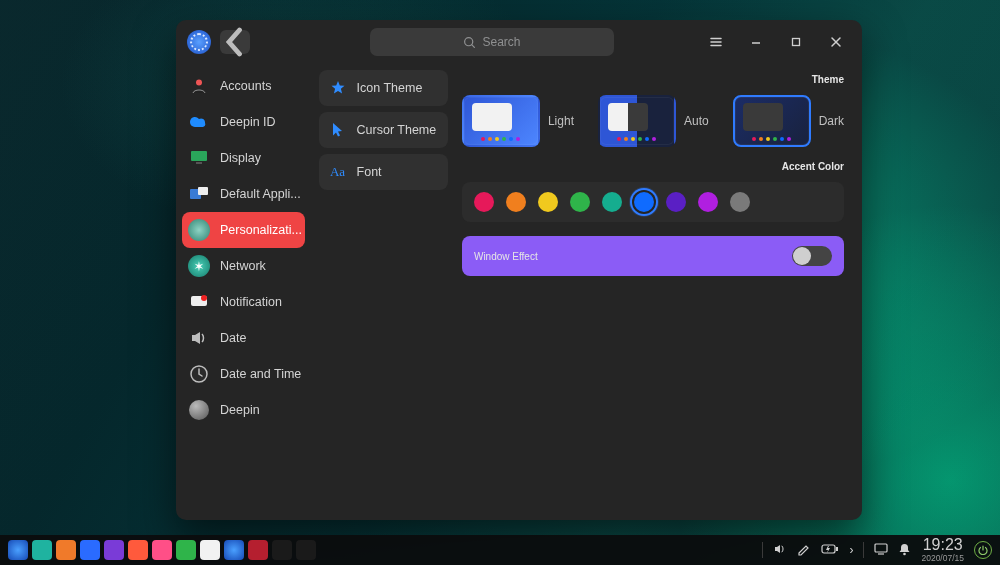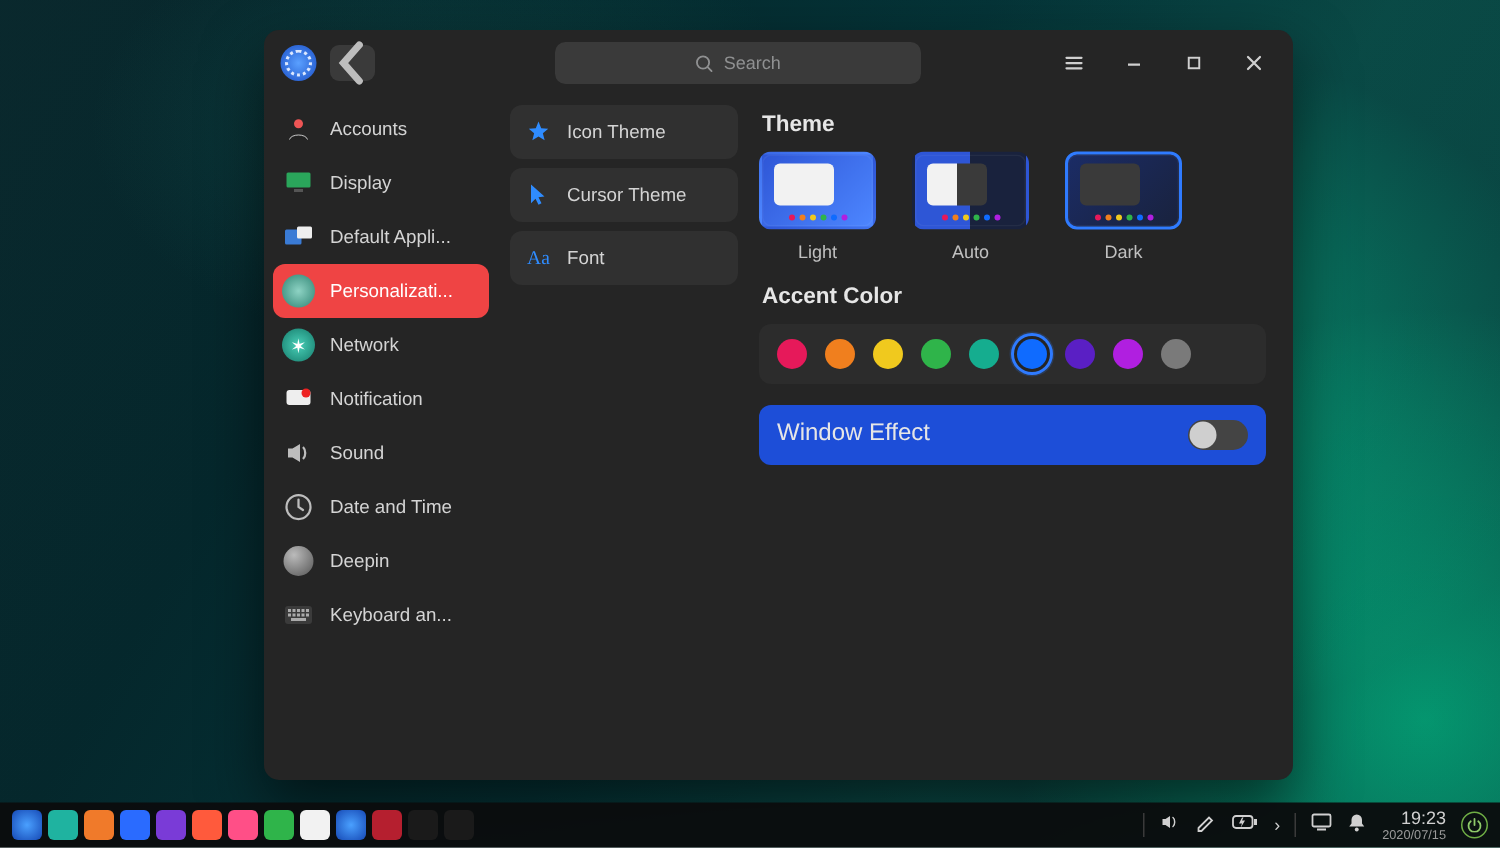--- a/index.html
+++ b/index.html
@@ -34,49 +34,49 @@
   .sbi { display:flex; align-items:center; gap:10px; height:36px; padding:0 6px; border-radius:8px; font-size:12.5px; color:#d4d4d4; cursor:pointer; white-space:nowrap; overflow:hidden; text-overflow:ellipsis;}
   .sbi.selected { background:#ef4444; color:#fff;}
   .sbi .ic { width:22px; height:22px; flex:0 0 22px; display:flex; align-items:center; justify-content:center; border-radius:5px; font-size:13px;}
   
   .subcol { width:168px; padding:6px 8px; display:flex; flex-direction:column; gap:6px;}
   .subi { display:flex; align-items:center; gap:10px; height:36px; padding:0 10px; border-radius:8px; background:#303030; font-size:12.5px; color:#d4d4d4; cursor:pointer;}
   .subi.selected { background:#0f6bff; color:#fff;}
   .subi .ic{ width:18px;height:18px; flex:0 0 18px; display:flex;align-items:center;justify-content:center;}
   
   .content { flex:1; padding:6px 18px 10px 6px; color:#e6e6e6;}
-  .content h3 { font-size:15px; font-weight:700; margin:4px 0 10px 2px;}
+  .content h3 { font-size:10px; font-weight:700; margin:4px 0 10px 2px;text-align:right;}
   .themes { display:flex; gap:24px; margin-bottom:14px;}
-  .themecard { display:flex; flex-direction:column; align-items:center; gap:8px; cursor:pointer;}
+  .themecard { display:flex; align-items:center; gap:8px; cursor:pointer;}
   .thumb { width:78px; height:52px; border-radius:8px; background:#1e1e1e; position:relative; overflow:hidden; border:2px solid transparent; box-shadow:inset 0 0 0 1px rgba(255,255,255,0.05);}
   .themecard.sel .thumb { border-color:#2f7bff;}
   .thumb .thumbwin{ position:absolute; left:8px; top:6px; width:40px; height:28px; border-radius:4px;}
   .thumb.light .thumbwin{ background:#f2f2f2;}
   .thumb.light{ background: linear-gradient(135deg,#2e56d6,#4d86ff);}
   .thumb.dark .thumbwin{ background:#3a3a3a;}
   .thumb.dark{ background: linear-gradient(135deg,#1b2c66,#19223d);}
   .thumb.auto{ background: linear-gradient(90deg,#2e56d6 50%,#19223d 50%);}
   .thumb.auto .thumbwin{ background:linear-gradient(90deg,#f2f2f2 50%,#3a3a3a 50%);}
   .thumb .dotsrow{ position:absolute; bottom:4px; left:0; right:0; display:flex; justify-content:center; gap:3px;}
   .thumb .dotsrow span{ width:4px;height:4px;border-radius:50%;}
   .themecard .lbl { font-size:12px; color:#c0c0c0;}
   .colors { display:flex; gap:12px; padding:10px 12px; background:#2c2c2c; border-radius:8px; margin-bottom:14px;}
   .swatch { width:20px;height:20px;border-radius:50%; cursor:pointer; position:relative;}
   .swatch.sel{ box-shadow:0 0 0 2px #252525,0 0 0 4px #2f7bff, 0 0 0 5px rgba(47,123,255,0.2);}
-  .wineffect { display:flex; justify-content:space-between; background:#1d4ed8; border-radius:8px; padding:10px 12px; font-size:16px;}
+  .wineffect { display:flex; align-items:center; justify-content:space-between; background:#8b5cf6; border-radius:8px; padding:10px 12px; font-size:10px;}
   .toggle { width:40px; height:20px; border-radius:10px; background:#444; position:relative; cursor:pointer;}
   .toggle .knob{ position:absolute; width:18px;height:18px;border-radius:50%; background:#cfcfcf; top:1px; left:1px;}
   
   .taskbar { position:absolute; left:0; right:0; bottom:0; height:30px; background:rgba(10,12,14,0.96); display:flex; align-items:center; padding:0 8px; color:#d0d0d0;}
   .tleft { display:flex; gap:4px; align-items:center;}
   .ticon { width:20px; height:20px; border-radius:4px; display:flex; align-items:center; justify-content:center; cursor:pointer; font-size:11px;}
   .tright { margin-left:auto; display:flex; align-items:center; gap:10px; font-size:11px;}
   .tright .sep{ width:1px; height:16px; background:#3a3a3a;}
   .clock { text-align:right; line-height:1.05;}
-  .clock .t{font-size:12px;}
+  .clock .t{font-size:16px;text-align:center;}
   .clock .d{font-size:8.5px;color:#9a9a9a;}
   .powerbtn{ width:18px;height:18px;border-radius:50%;border:1px solid #6fae45;display:flex;align-items:center;justify-content:center;color:#8ec96a;cursor:pointer;}
   ::-webkit-scrollbar{width:0;height:0;}
 </style>
 </head>
 <body>
 
 <div class="desktop">
 
   <div class="win">
@@ -126,20 +126,28 @@
             <span class="ic">
               <svg width="18" height="18" viewBox="0 0 18 18">
                 <circle cx="9" cy="5.5" r="3" fill="#e55"></circle>
                 <path d="M3 16c1-4 11-4 12 0" fill="#222" stroke="#fff" stroke-width="0.5"></path>
               </svg>
             </span>
             <span>Accounts</span>
           </div>
           <div class="sbi">
             <span class="ic">
+              <svg width="20" height="14" viewBox="0 0 20 14">
+                <path d="M6 12a5 5 0 1 1 4-8 4 4 0 0 1 6 4 3 3 0 0 1-2 4H6z" fill="#1f8cff"></path>
+              </svg>
+            </span>
+            <span>Deepin ID</span>
+          </div>
+          <div class="sbi">
+            <span class="ic">
               <svg width="18" height="16" viewBox="0 0 18 16">
                 <rect x="1" y="1" width="16" height="10" rx="1" fill="#2aa65b"></rect>
                 <rect x="6" y="12" width="6" height="2" fill="#555"></rect>
               </svg>
             </span>
             <span>Display</span>
           </div>
           <div class="sbi">
             <span class="ic">
               <svg width="20" height="16" viewBox="0 0 20 16">
@@ -170,57 +178,36 @@
             </span>
             <span>Notification</span>
           </div>
           <div class="sbi">
             <span class="ic">
               <svg width="18" height="18" viewBox="0 0 18 18">
                 <path d="M2 6v6h3l5 3V3L5 6H2z" fill="#bdbdbd"></path>
                 <path d="M12 5c2 2 2 6 0 8" stroke="#bdbdbd" fill="none" stroke-width="1.5"></path>
               </svg>
             </span>
-            <span>Sound</span>
+            <span>Date</span>
           </div>
           <div class="sbi">
             <span class="ic">
               <svg width="20" height="20" viewBox="0 0 20 20">
                 <circle cx="10" cy="10" r="8" fill="#2b2b2b" stroke="#bdbdbd" stroke-width="1.5"></circle>
                 <path d="M10 5v5l3 2" stroke="#bdbdbd" fill="none" stroke-width="1.5" stroke-linecap="round"></path>
               </svg>
             </span>
             <span>Date and Time</span>
           </div>
           <div class="sbi">
             <span class="ic">
               <div style="width:20px;height:20px;border-radius:50%;background:radial-gradient(circle at 35% 30%,#bbb,#555);"></div>
             </span>
             <span>Deepin</span>
-          </div>
-          <div class="sbi">
-            <span class="ic">
-              <svg width="20" height="14" viewBox="0 0 20 14">
-                <rect x="1" y="1" width="18" height="12" rx="2" fill="#3b3b3b"></rect>
-                <g fill="#aaa">
-                  <rect x="3" y="3" width="2" height="2"></rect>
-                  <rect x="6" y="3" width="2" height="2"></rect>
-                  <rect x="9" y="3" width="2" height="2"></rect>
-                  <rect x="12" y="3" width="2" height="2"></rect>
-                  <rect x="15" y="3" width="2" height="2"></rect>
-                  <rect x="3" y="6" width="2" height="2"></rect>
-                  <rect x="6" y="6" width="2" height="2"></rect>
-                  <rect x="9" y="6" width="2" height="2"></rect>
-                  <rect x="12" y="6" width="2" height="2"></rect>
-                  <rect x="15" y="6" width="2" height="2"></rect>
-                  <rect x="5" y="9" width="10" height="2"></rect>
-                </g>
-              </svg>
-            </span>
-            <span>Keyboard an...</span>
           </div>
         </div>
       <div class="subcol" id="subcol">
           <div class="subi">
             <span class="ic">
               <svg width="16" height="16" viewBox="0 0 16 16">
                 <path d="M8 1l1.8 4.5 4.7.3-3.6 3 1.2 4.7L8 11l-4.1 2.5 1.2-4.7-3.6-3 4.7-.3z" fill="#2f8cff"></path>
               </svg>
             </span>
             <span>Icon Theme</span>

